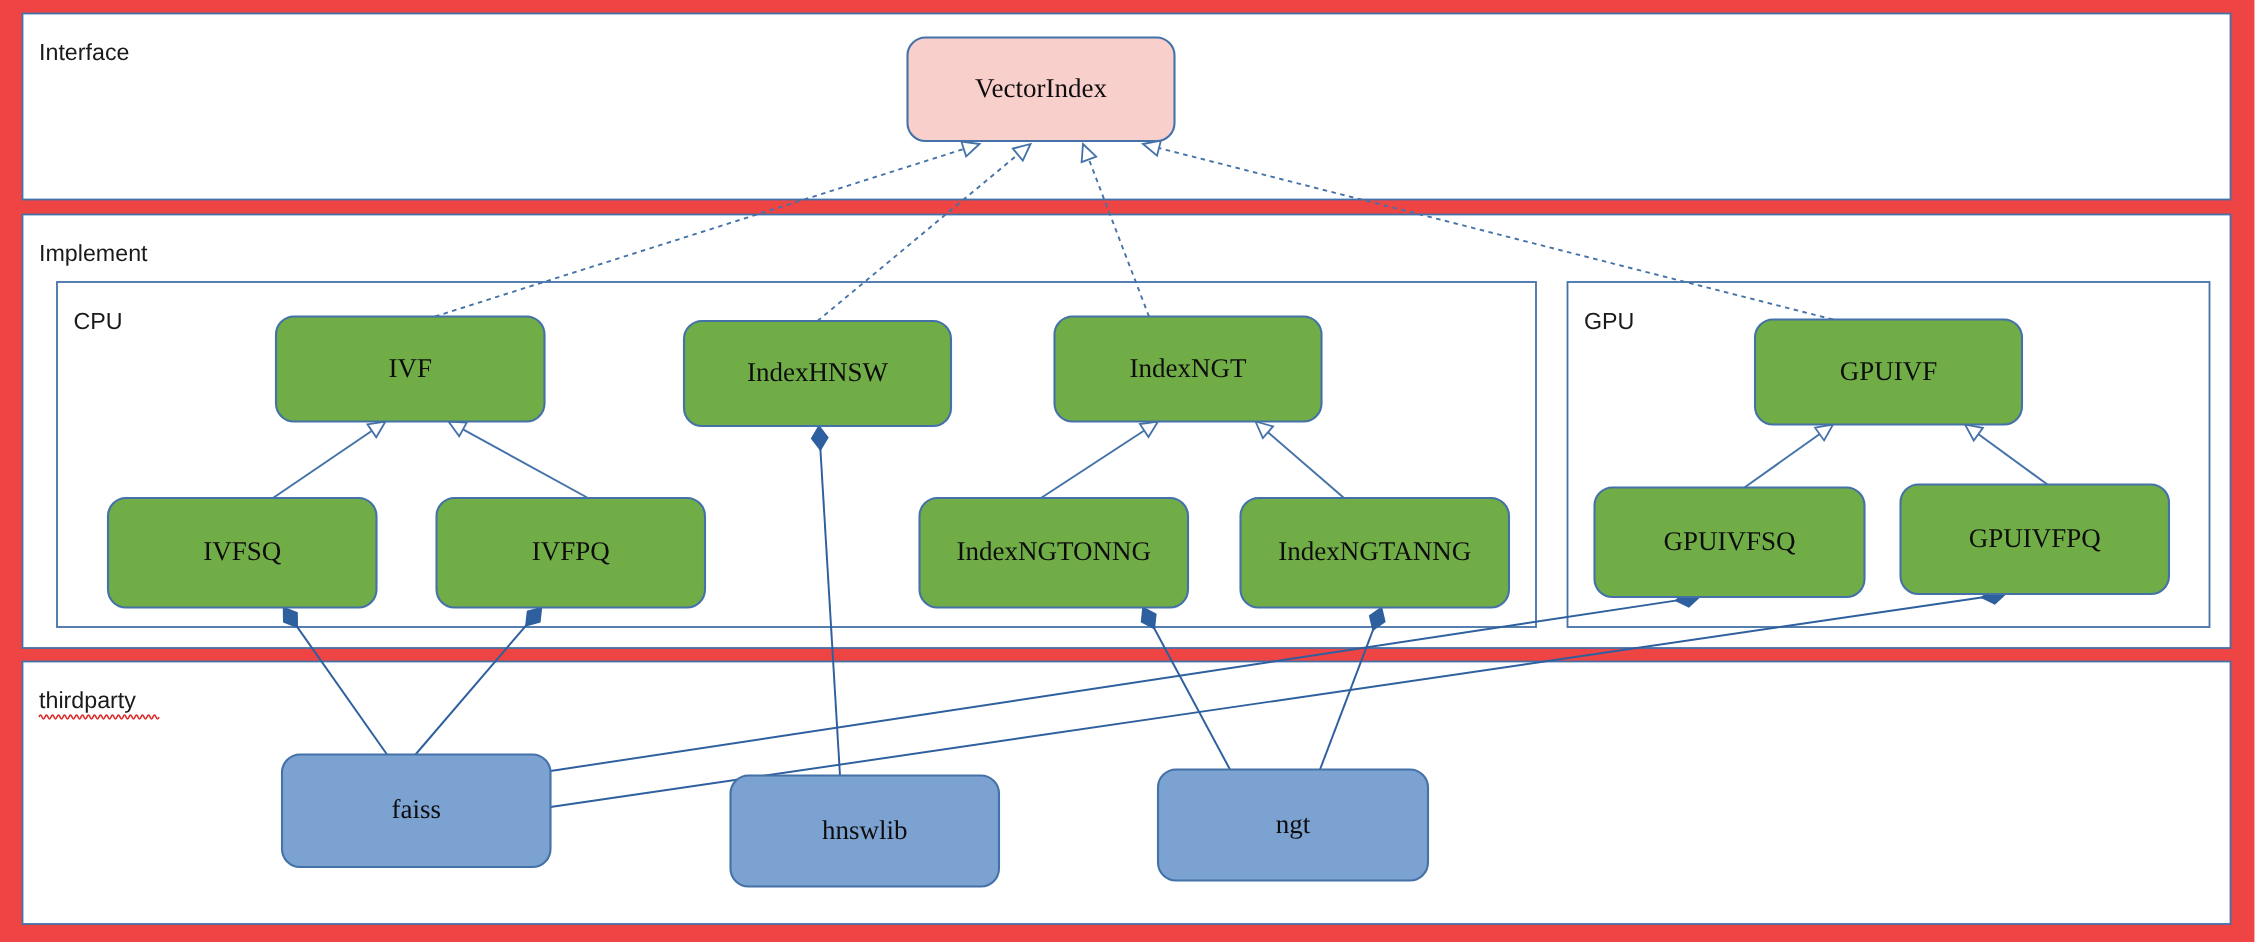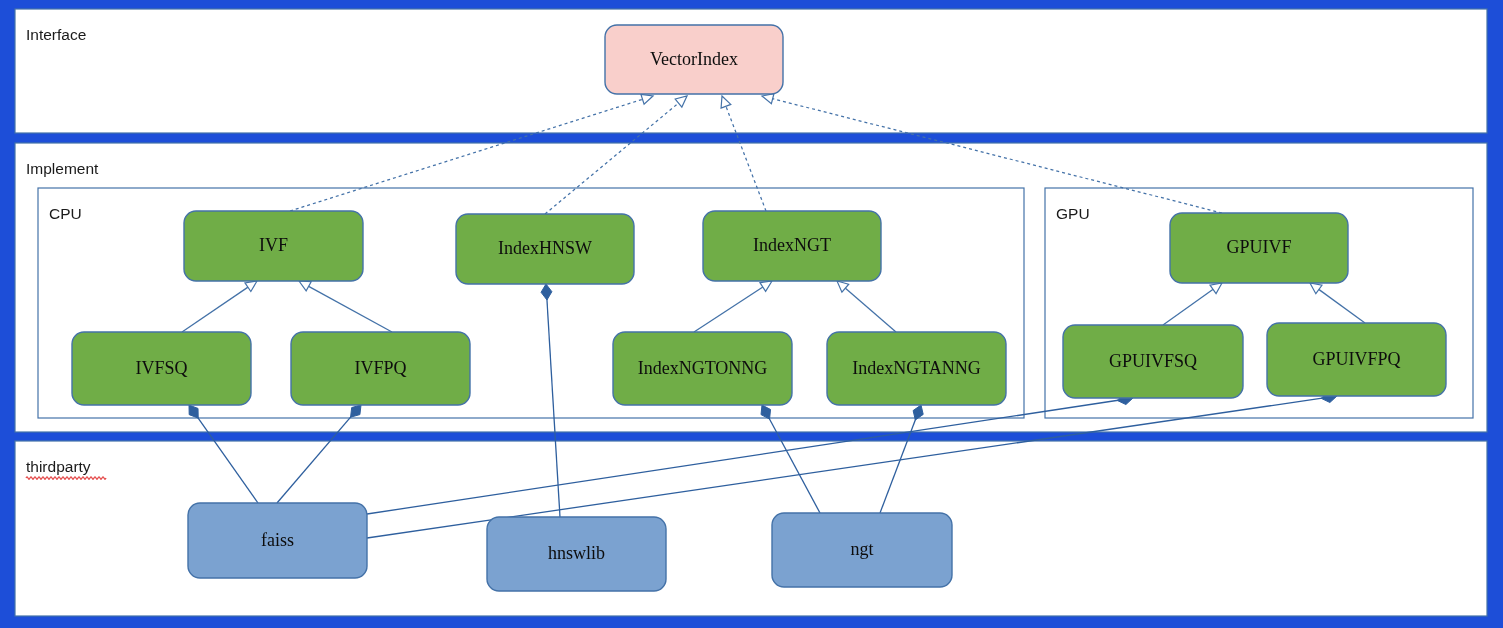--- a/index.html
+++ b/index.html
@@ -8,21 +8,21 @@
     padding: 0;
     background: #ffffff;
   }
   body {
     font-family: "Liberation Sans", sans-serif;
   }
   #diagram-root {
     position: relative;
     width: 1503px;
     height: 628px;
-    background: #1d4ed8;
+    background: #ef4444;
     overflow: hidden;
   }
   svg.diagram-canvas {
     position: absolute;
     top: 0;
     left: 0;
     width: 1503px;
     height: 628px;
   }
   .group-frame {

